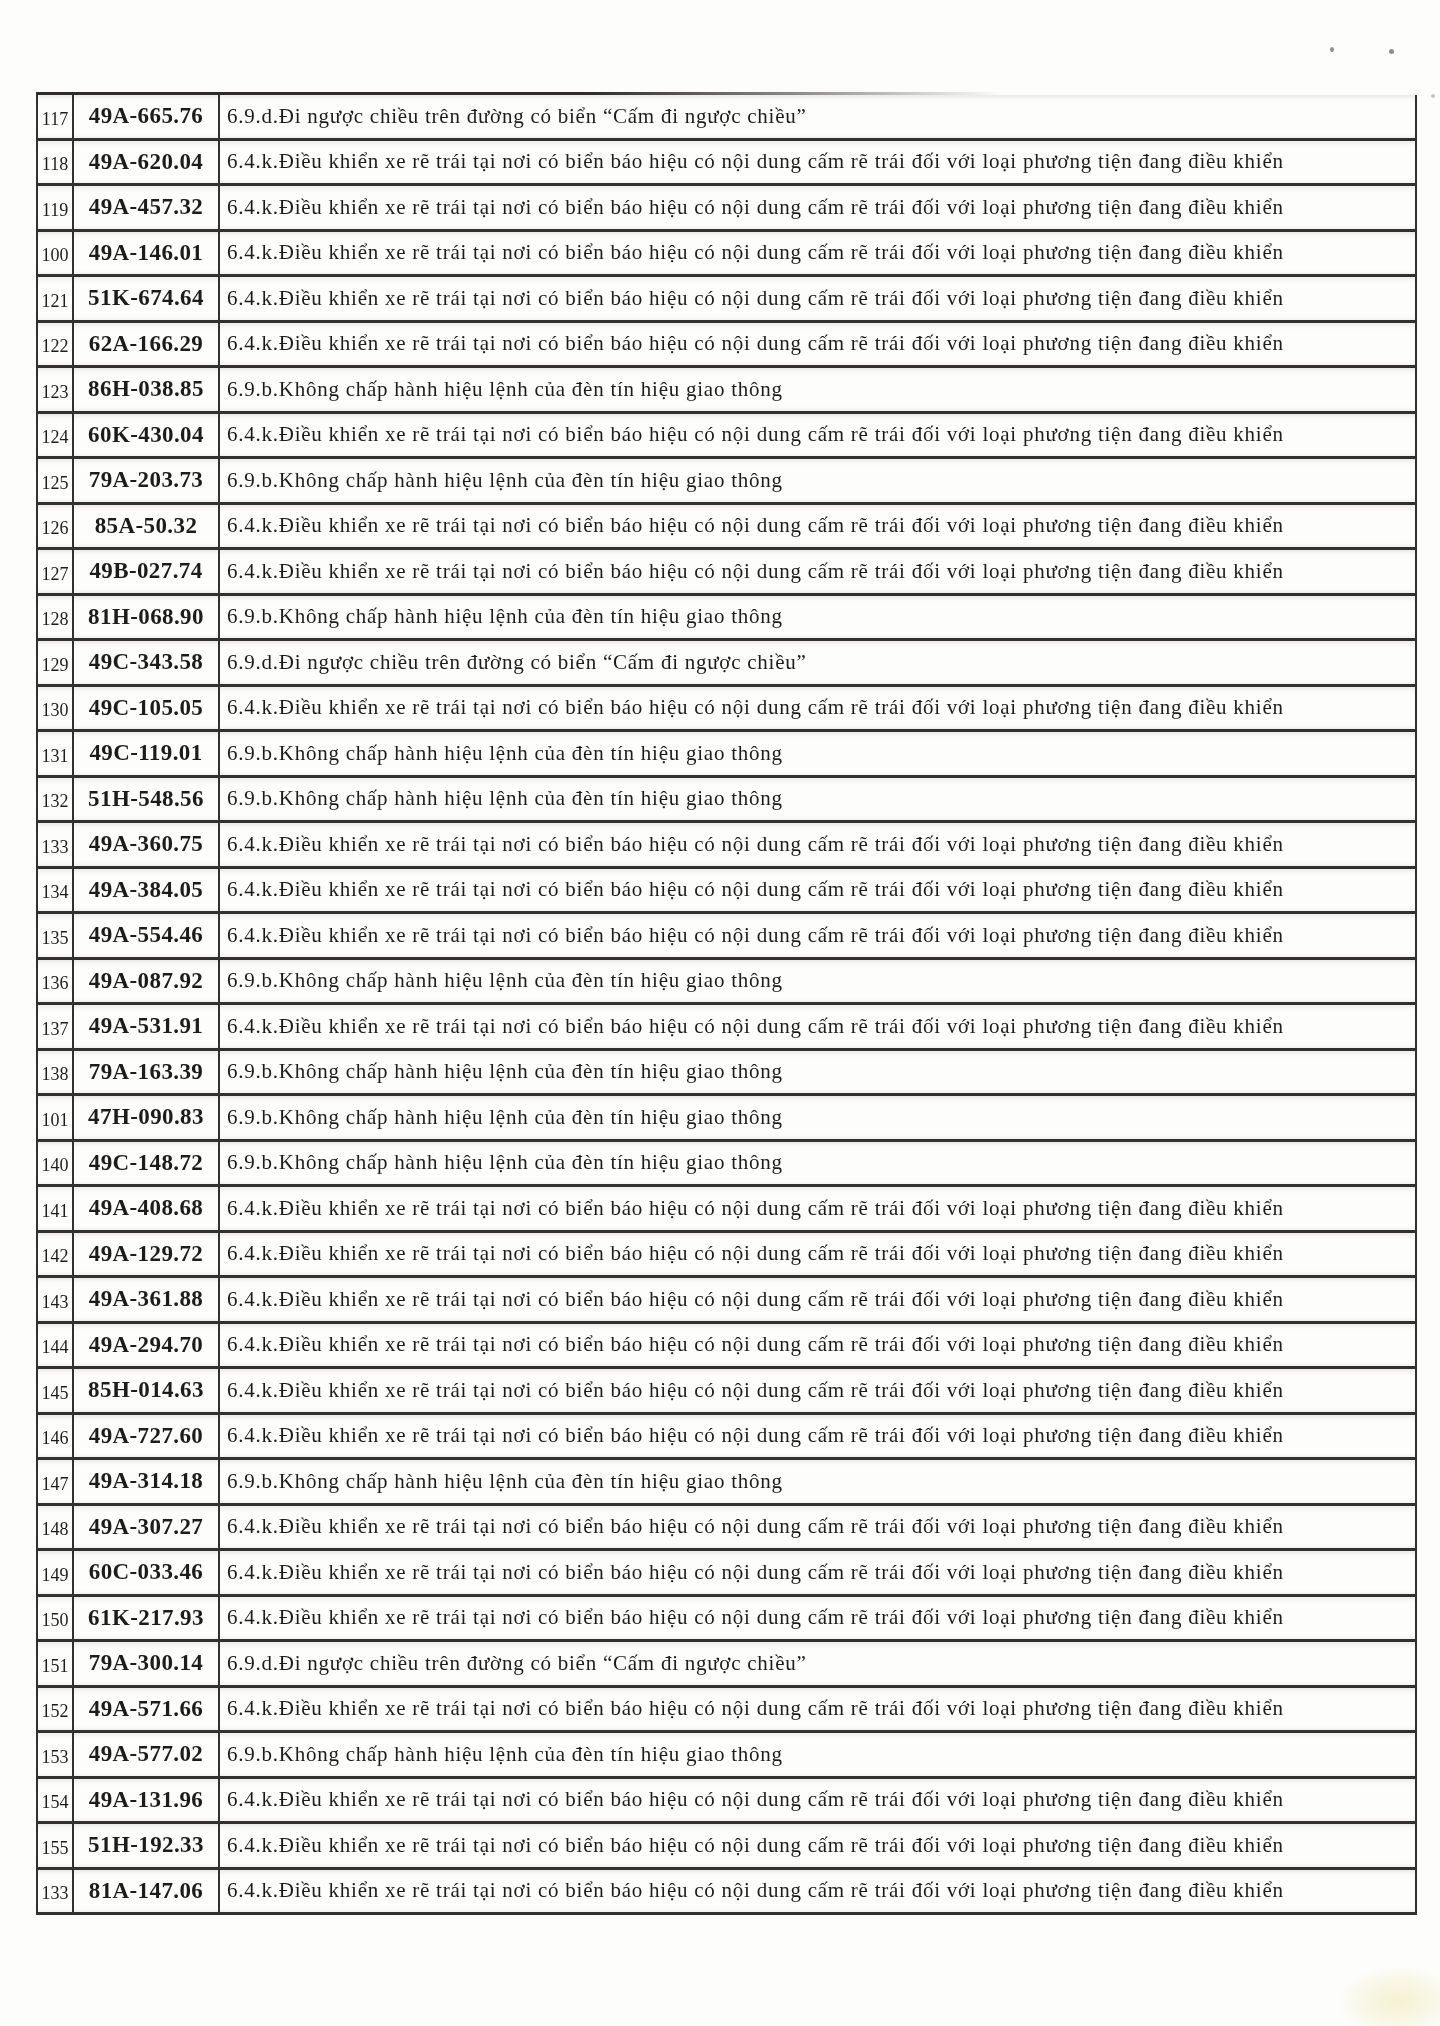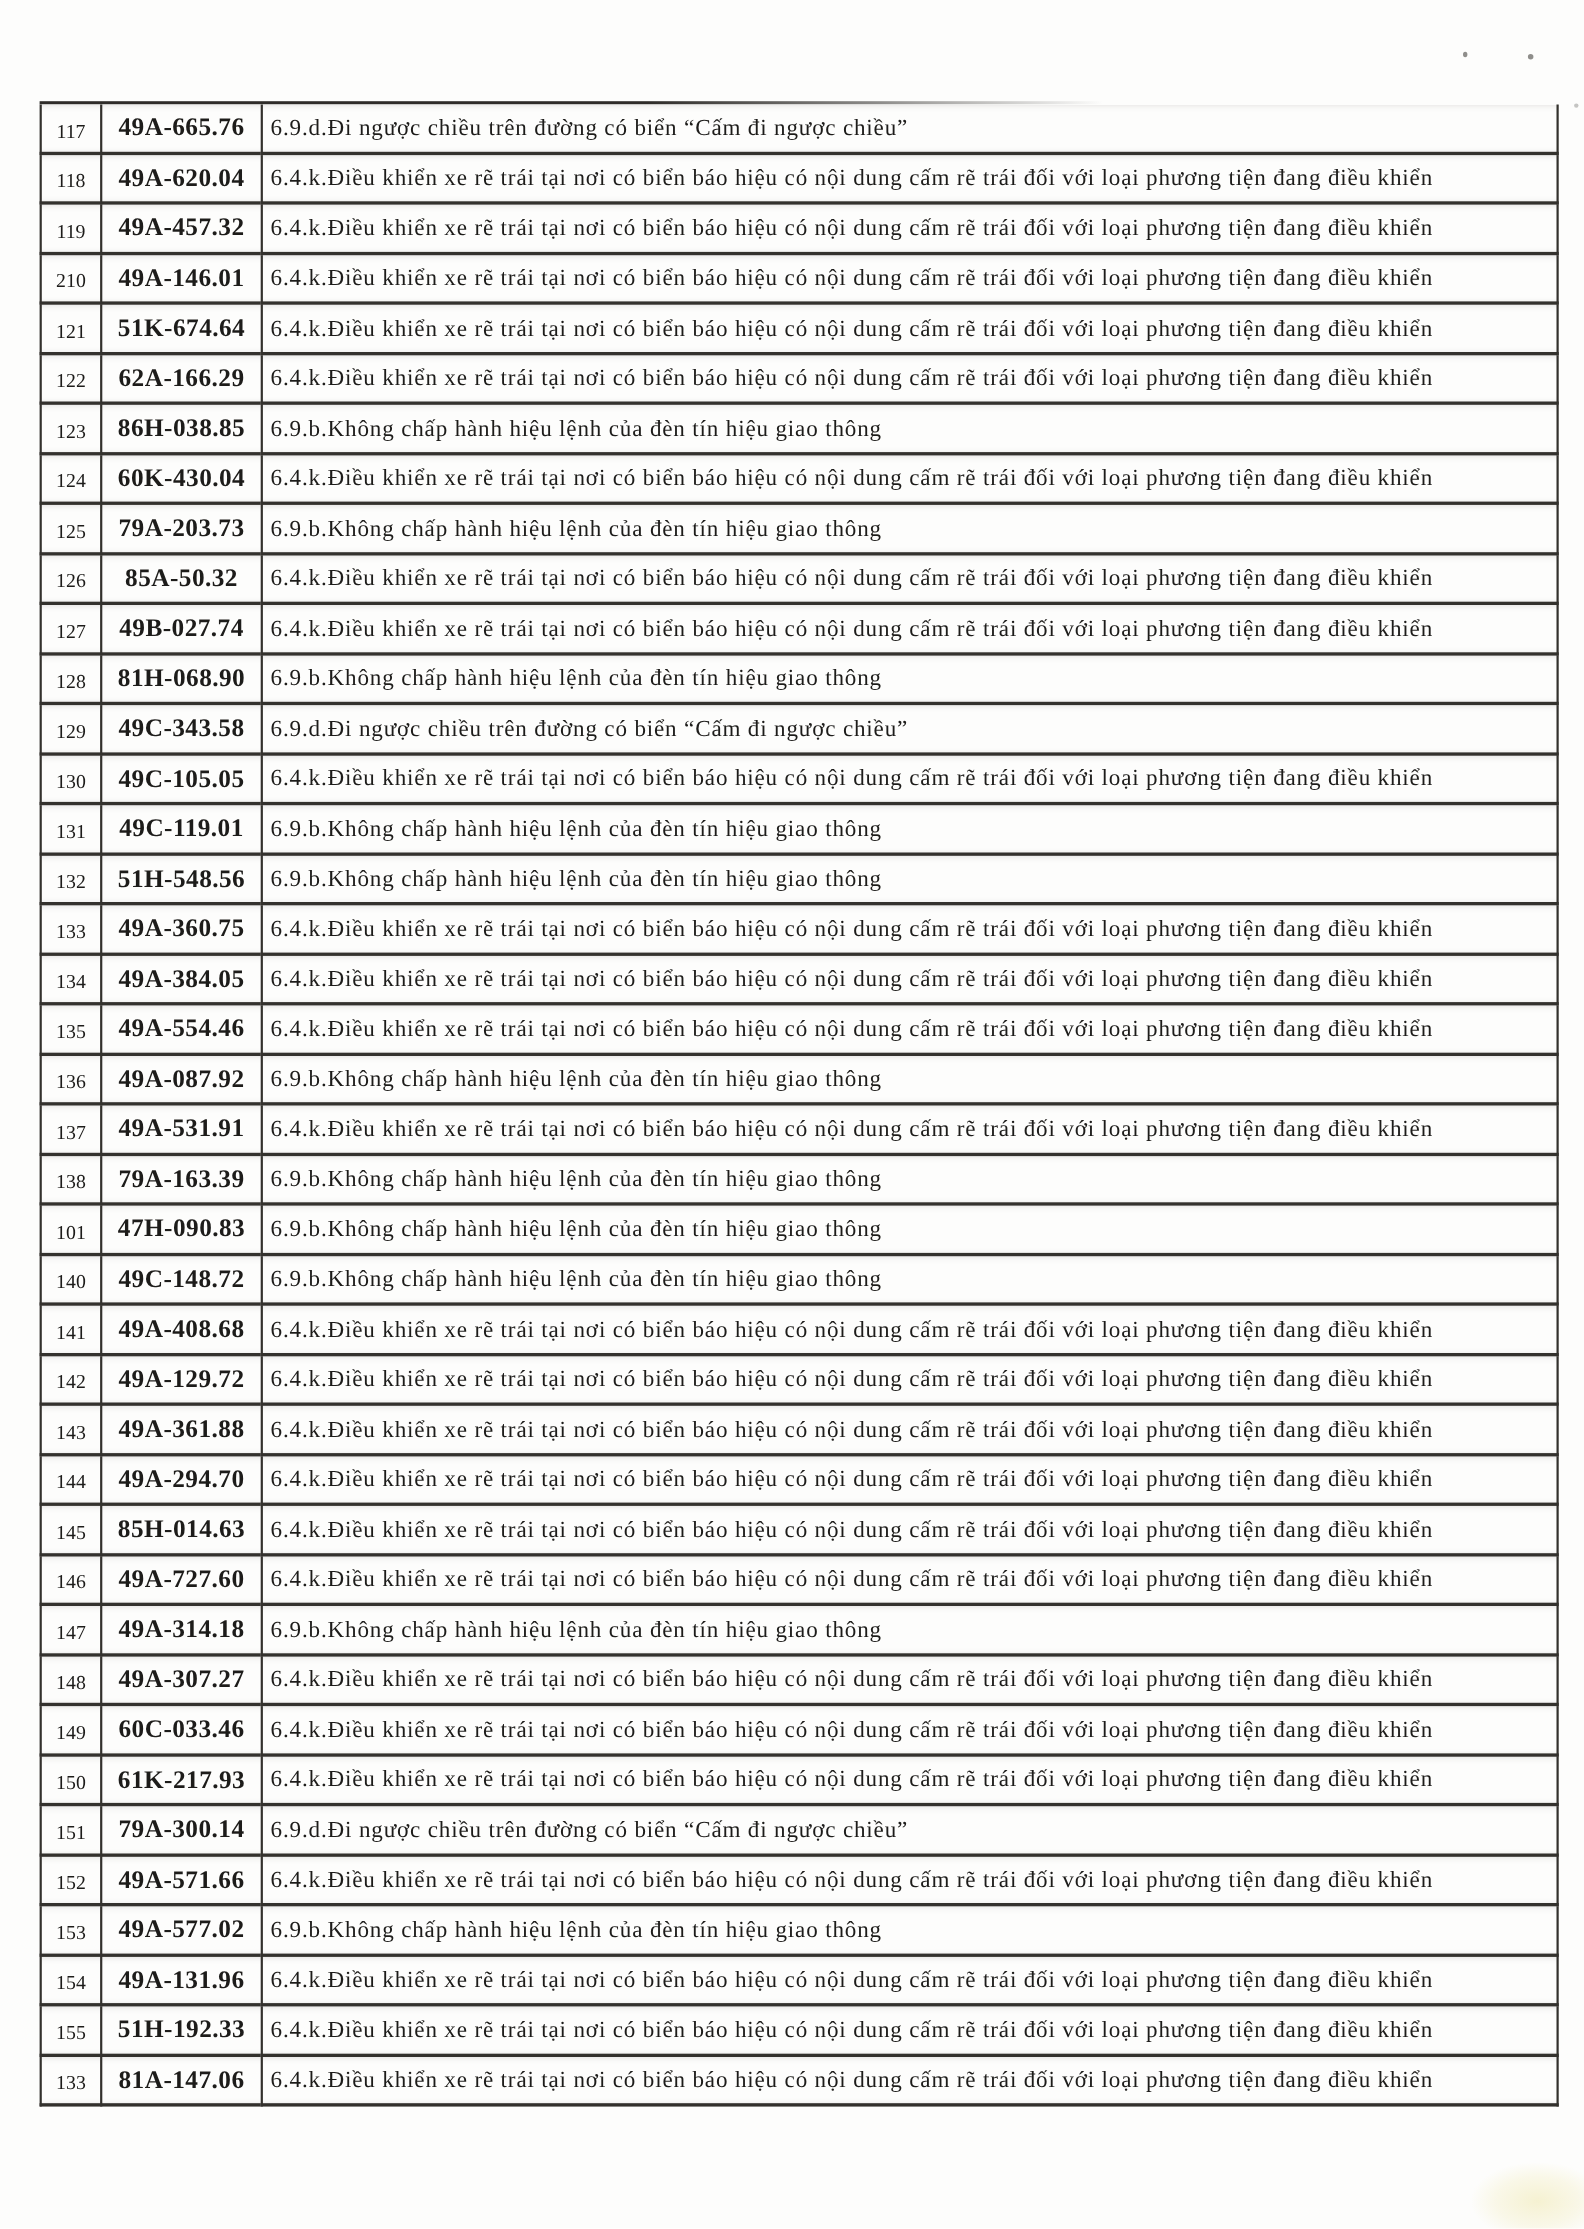--- a/index.html
+++ b/index.html
@@ -33,21 +33,21 @@
     box-shadow: inset 0 -5px 7px -5px rgba(95,92,86,.38),
                 inset 0 5px 7px -5px rgba(95,92,86,.22);
   }
   .cell{
     border-bottom:3px solid var(--border);
     display:flex;
     align-items:center;
     overflow:hidden;
   }
   .cell.no{
-    width:55px;
+    width:36px;
     border-left:2px solid var(--border);
     justify-content:center;
     font-size:18px;
     padding-top:6px;
   }
   .cell.plate{
     width:146px;
     border-left:2px solid var(--border);
     justify-content:center;
     font-weight:bold;
@@ -118,21 +118,21 @@
     <div class="cell violation">6.4.k.Điều khiển xe rẽ trái tại nơi có biển báo hiệu có nội dung cấm rẽ trái đối với loại phương tiện đang điều khiển</div>
   </div>
 
   <div class="row">
     <div class="cell no">119</div>
     <div class="cell plate">49A-457.32</div>
     <div class="cell violation">6.4.k.Điều khiển xe rẽ trái tại nơi có biển báo hiệu có nội dung cấm rẽ trái đối với loại phương tiện đang điều khiển</div>
   </div>
 
   <div class="row">
-    <div class="cell no">210</div>
+    <div class="cell no">100</div>
     <div class="cell plate">49A-146.01</div>
     <div class="cell violation">6.4.k.Điều khiển xe rẽ trái tại nơi có biển báo hiệu có nội dung cấm rẽ trái đối với loại phương tiện đang điều khiển</div>
   </div>
 
   <div class="row">
     <div class="cell no">121</div>
     <div class="cell plate">51K-674.64</div>
     <div class="cell violation">6.4.k.Điều khiển xe rẽ trái tại nơi có biển báo hiệu có nội dung cấm rẽ trái đối với loại phương tiện đang điều khiển</div>
   </div>
 

